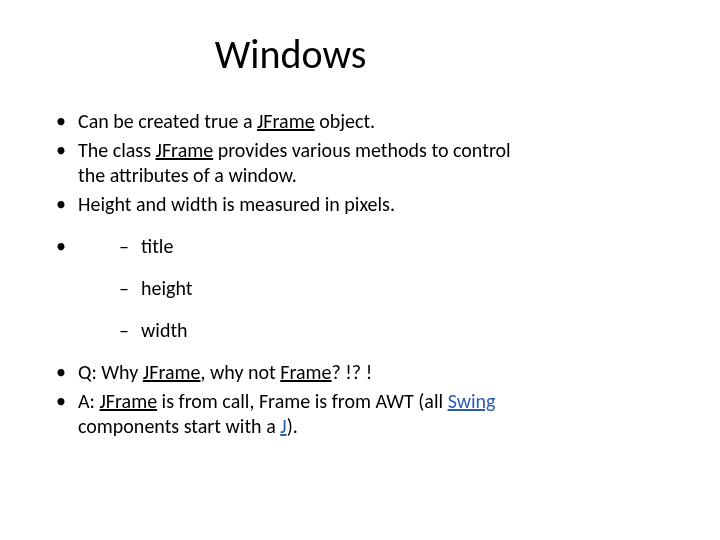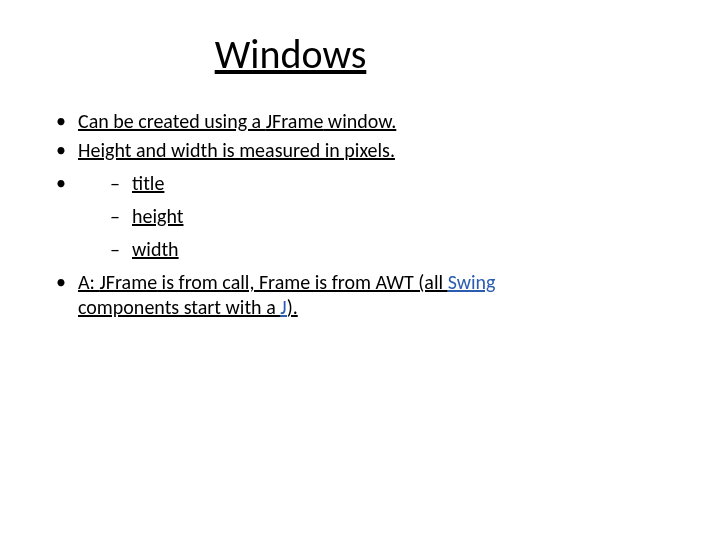--- a/index.html
+++ b/index.html
@@ -10,21 +10,20 @@
     background: #fff;
     font-family: Calibri, "Segoe UI", Arial, sans-serif;
     color: #000;
     overflow: hidden;
   }
   .slide {
     box-sizing: border-box;
     width: 581px;
     height: 540px;
     padding: 20px 50px 0 50px;
-    text-decoration: underline;
   }
   .title {
     text-align: center;
     font-size: 40px;
     font-weight: 400;
     margin: 10px 0 30px 0;
     color: #000;
   }
   ul.top {
     list-style: none;
@@ -46,21 +45,21 @@
     font-size: 20px;
   }
   ul.sub {
     list-style: none;
     padding: 0;
     margin: 2px 0 2px 20px;
   }
   ul.sub > li {
     position: relative;
     padding-left: 26px;
-    margin: 8px;
+    margin: 17px;
   }
   ul.sub > li::before {
     content: "–";
     position: absolute;
     left: 4px;
     top: 0;
     font-size: 20px;
   }
   .u { text-decoration: underline; text-align: right; }
   .mono { font-family: "Courier New", Courier, monospace; }
@@ -68,36 +67,42 @@
 </style>
 </head>
 <body>
 
 <div class="slide">
   <h1 class="title">Windows</h1>
 
   <ul class="top">
 
     <li>
-      <span>Can be created using a </span><span class="u">JFrame</span><span> window.</span>
+      <span>Can be created true a </span><span class="u">JFrame</span><span> object.</span>
     </li>
 
+    <li>
+      <span>The class </span><span class="u">JFrame</span><span> provides various methods to control the attributes of a window.</span>
+    </li>
 
 
     <li>
       <span>Height and width is measured in pixels.</span>
     </li>
 
     <li>
       <ul class="sub">
         <li><span>title</span></li>
         <li><span>height</span></li>
         <li><span>width</span></li>
       </ul>
     </li>
 
+    <li>
+      <span>Q: Why </span><span class="u">JFrame</span><span>, why not </span><span class="u">Frame</span><span>? !? !</span>
+    </li>
 
     <li>
       <span>A: </span><span class="u">JFrame</span><span> is from call, Frame is from AWT (all </span><span class="u blue">Swing</span><span> components start with a </span><span class="u blue">J</span><span>).</span>
     </li>
 
   </ul>
 </div>
 
 </body></html>

